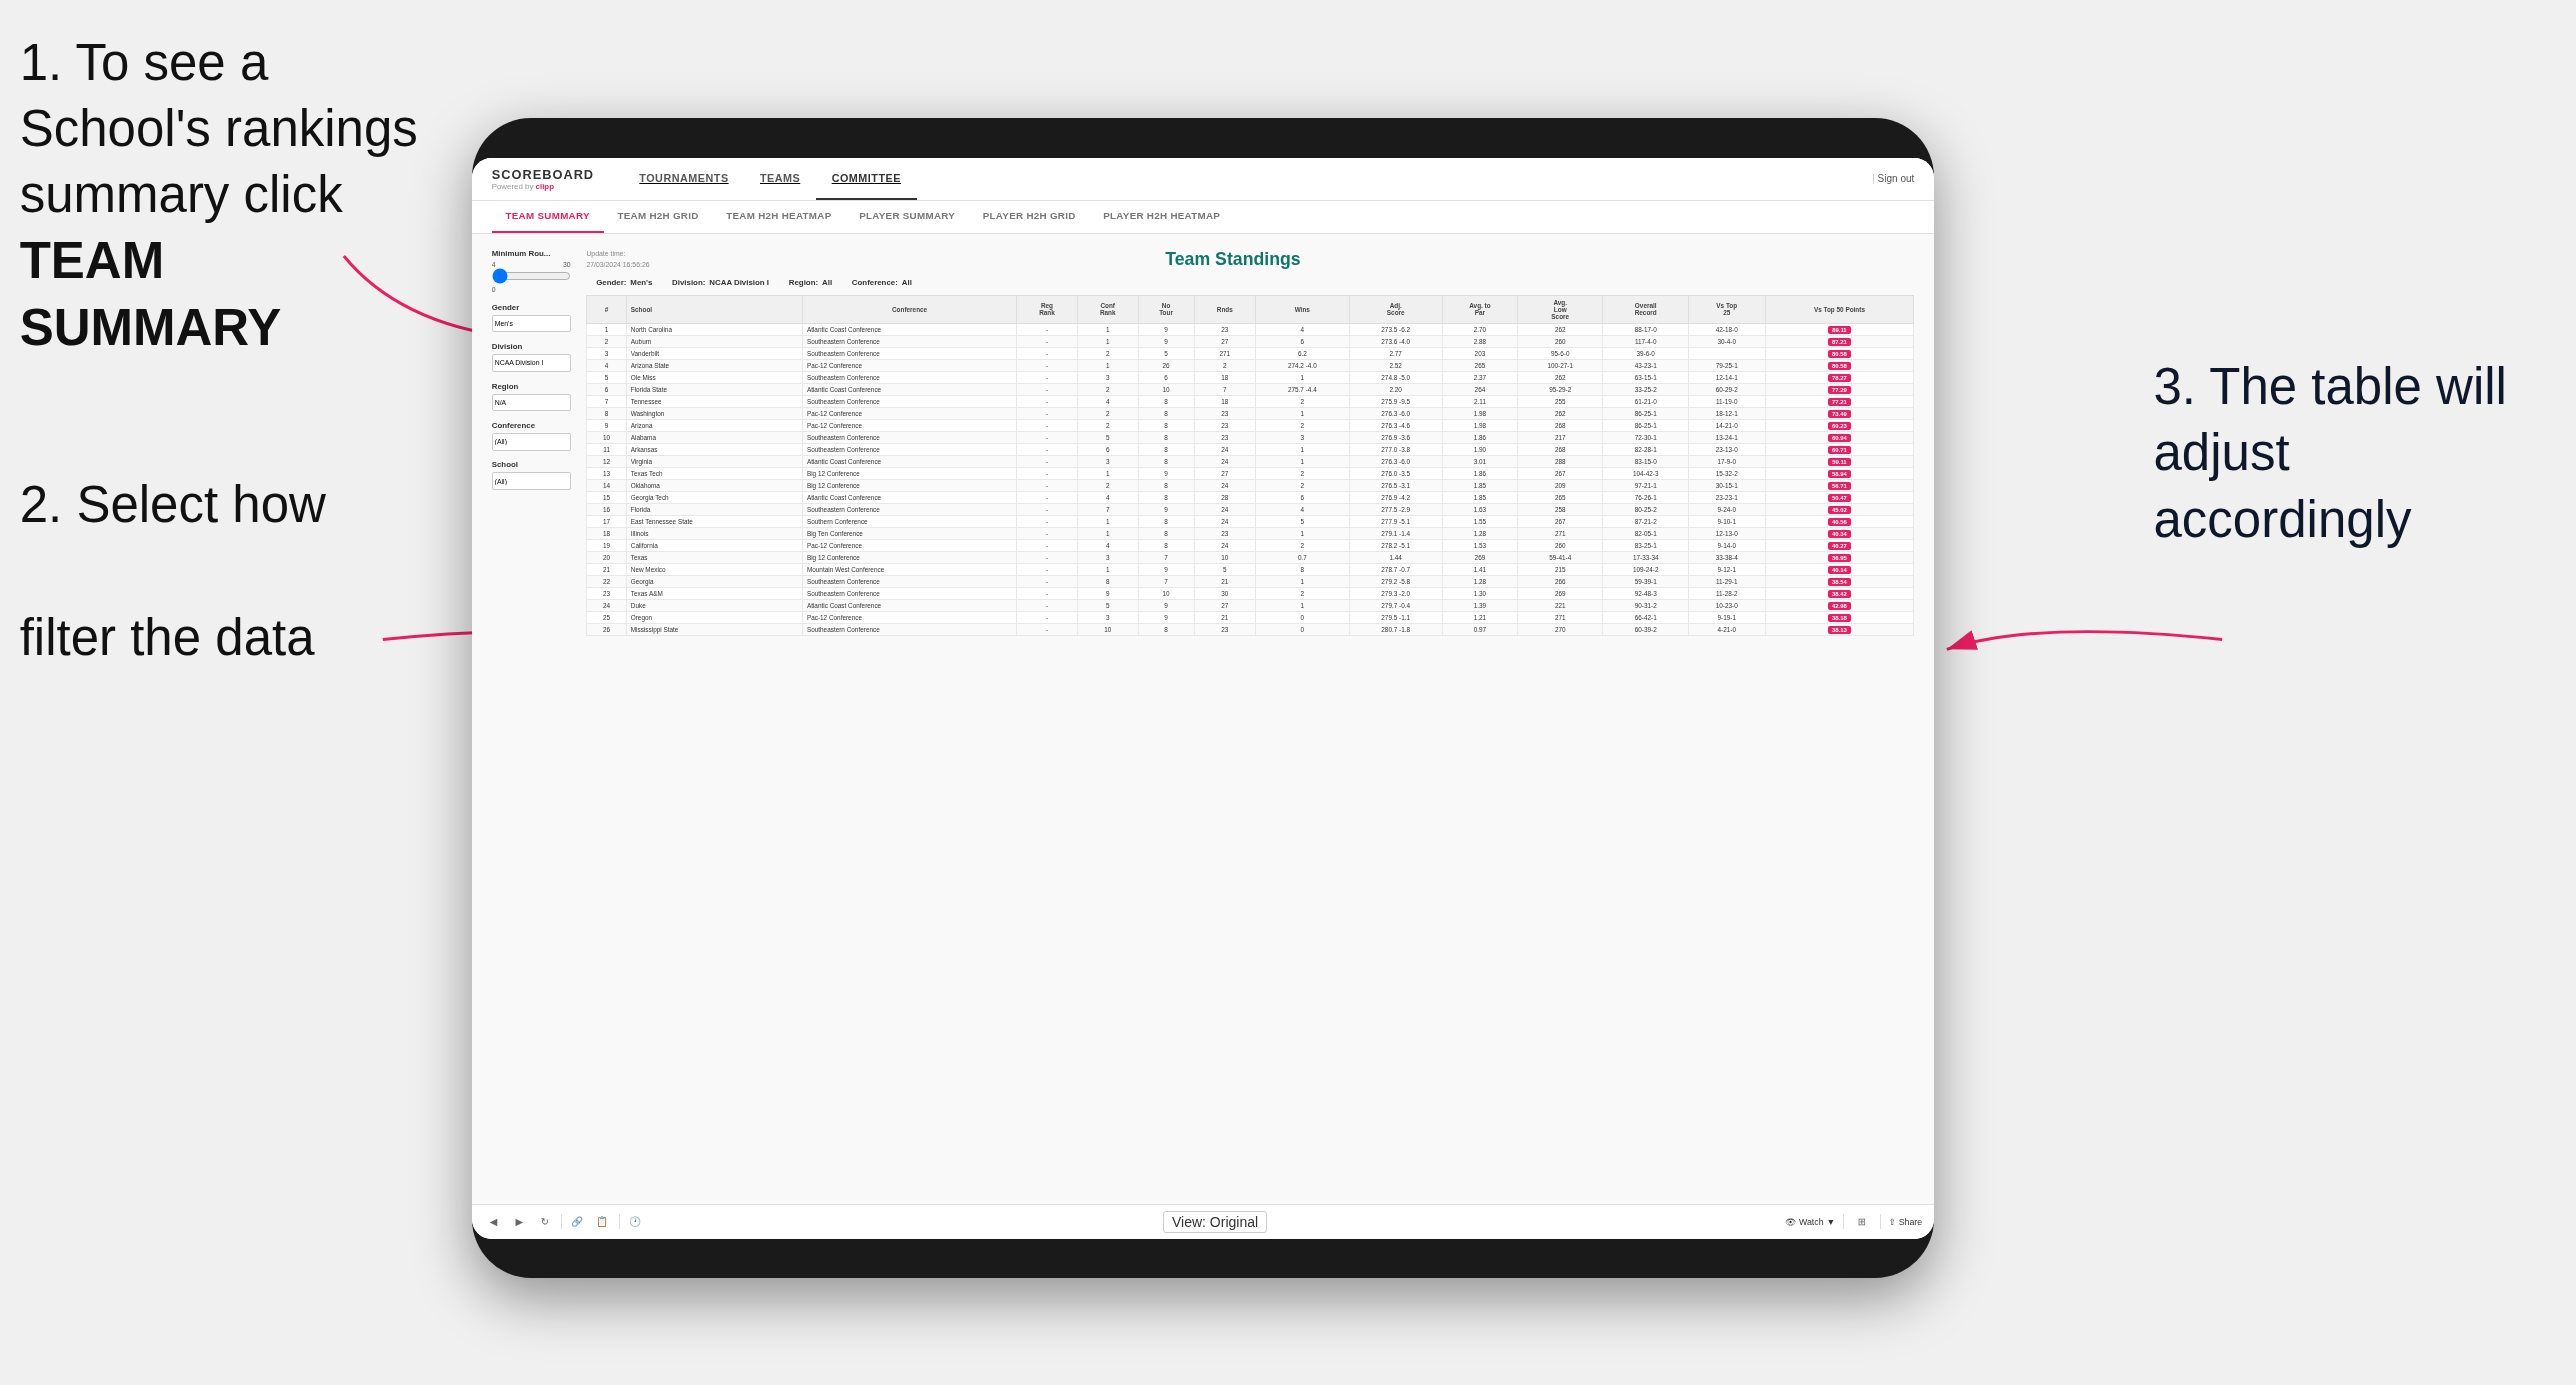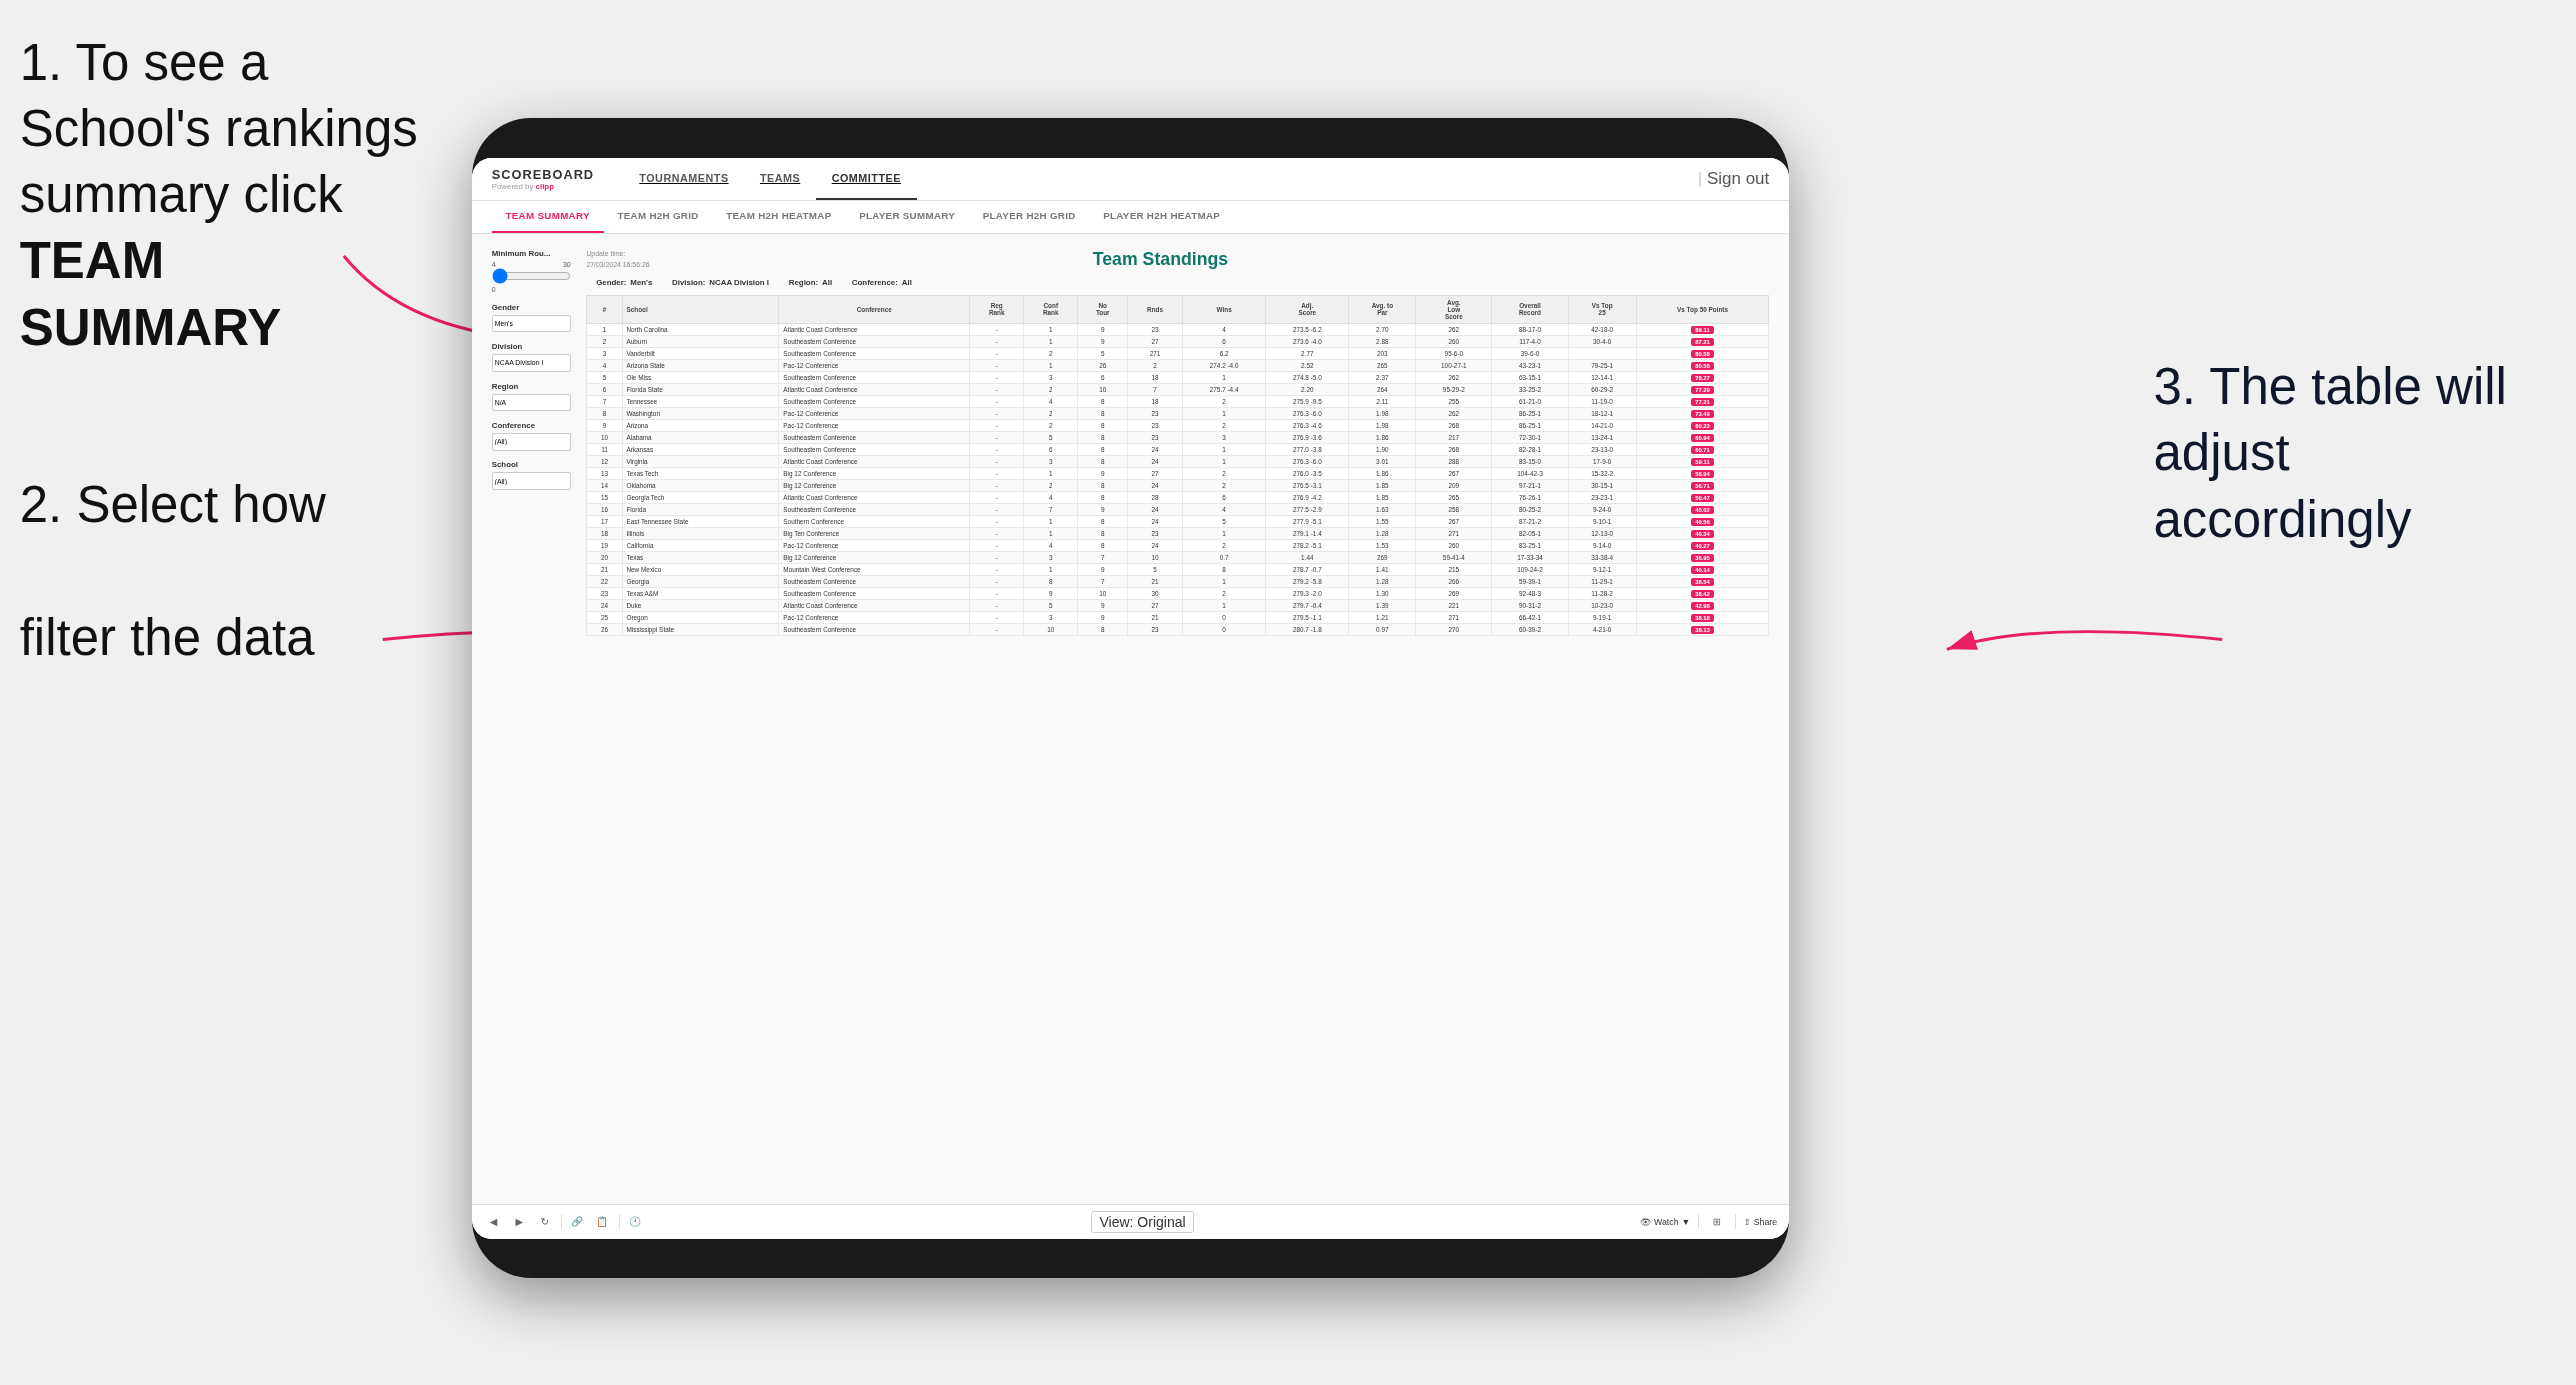--- a/index.html
+++ b/index.html
@@ -65,21 +65,21 @@
       right: 344px;
       width: 295px;
       height: 79px;
     }
 
     
     .tablet-frame {
       position: absolute;
       top: 118px;
       left: 472px;
-      width: 1317px;
+      width: 1462px;
       height: 1160px;
       background: #1a1a1a;
       border-radius: 59px;
       box-shadow: 0 19.7px 59px rgba(0,0,0,0.4);
       display: flex;
       align-items: center;
       justify-content: center;
     }
 
     .tablet-screen {
@@ -138,21 +138,21 @@
       font-weight: 600;
       color: #555;
       letter-spacing: 0.5px;
       cursor: pointer;
       border-bottom: 2px solid transparent;
     }
     .main-nav-item.active { color: #333; border-bottom-color: #333; }
 
     .sign-out {
       margin-left: auto;
-      font-size: 17px;
+      font-size: 10px;
       color: #555;
       cursor: pointer;
     }
     .sign-out::before { content: '| '; color: #ccc; }
 
     
     .sub-nav {
       background: #fff;
       border-bottom: 1px solid #e0e0e0;
       display: flex;

